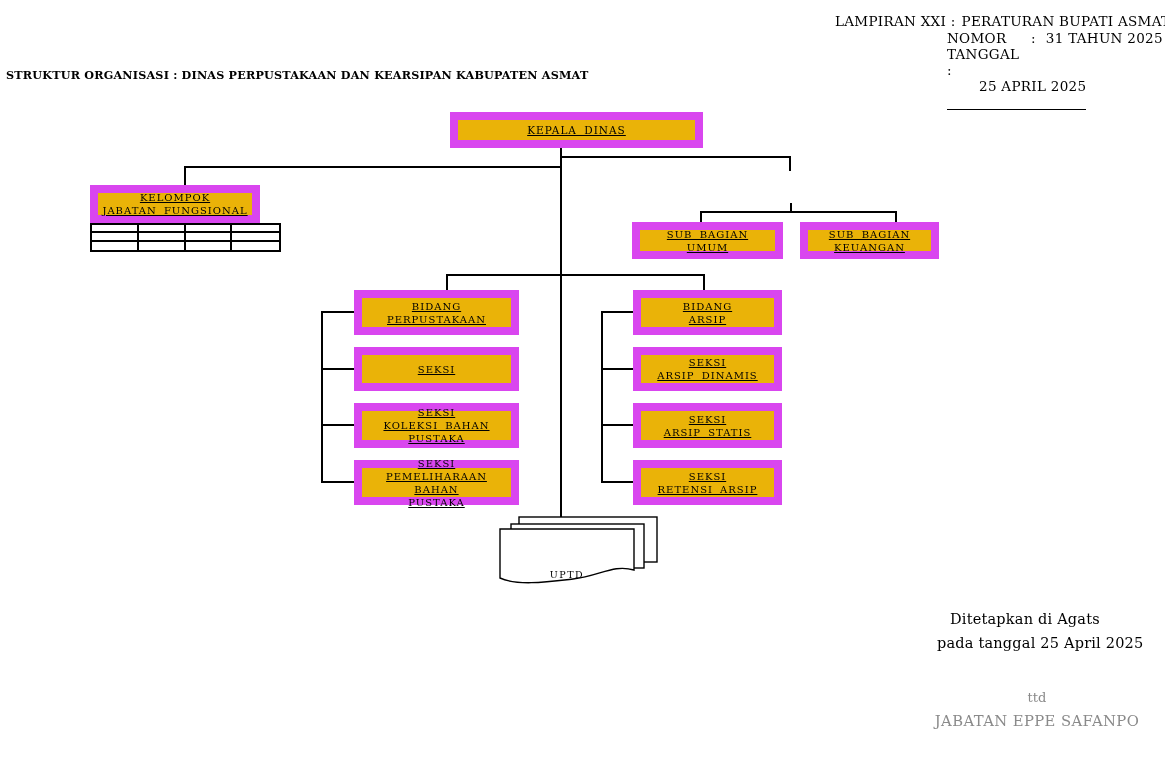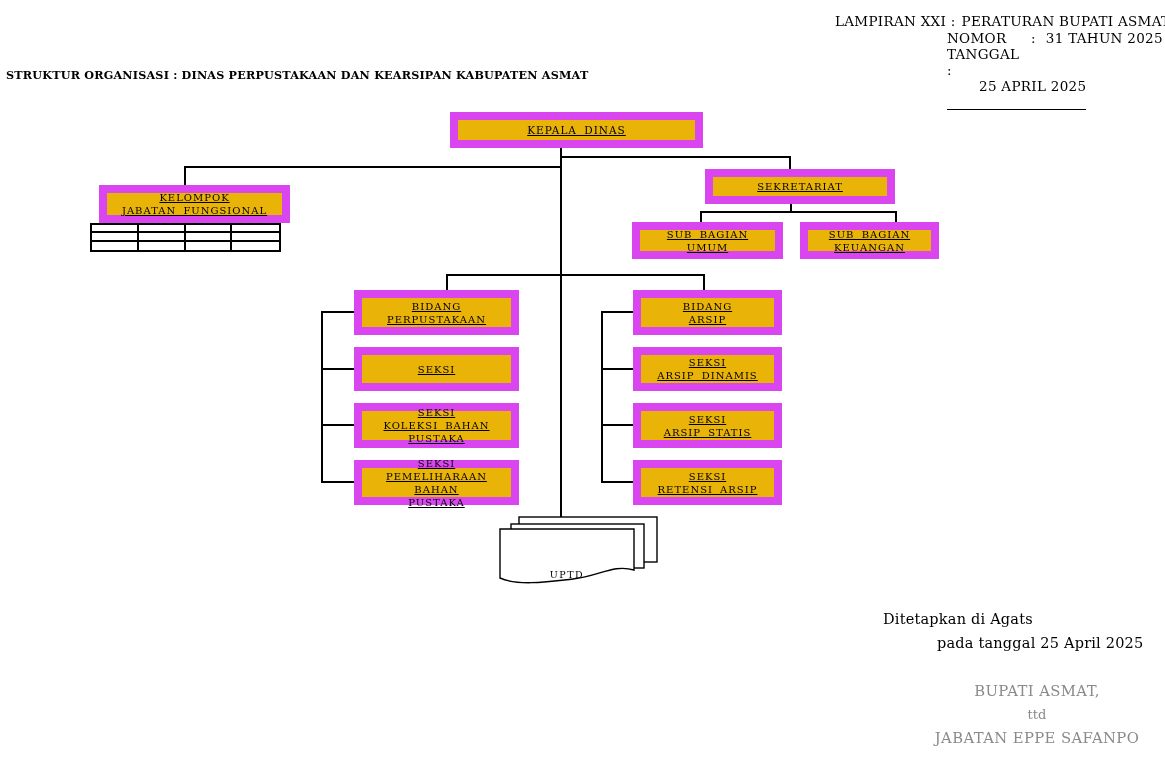--- a/index.html
+++ b/index.html
@@ -102,42 +102,39 @@
   <div class="line" style="left:601px;top:311px;width:2px;height:172px;"></div>
   <div class="line" style="left:601px;top:311px;width:34px;height:2px;"></div>
   <div class="line" style="left:601px;top:368px;width:34px;height:2px;"></div>
   <div class="line" style="left:601px;top:424px;width:34px;height:2px;"></div>
   <div class="line" style="left:601px;top:481px;width:34px;height:2px;"></div>
 
   <div class="box box-lg" style="left:450px;top:112px;width:253px;height:36px;">
     <div>KEPALA DINAS</div>
   </div>
 
-  <div class="box" style="left:90px;top:185px;width:191px;height:38px;margin-left:9px;">
+  <div class="box" style="left:90px;top:185px;width:170px;height:38px;">
     <div>KELOMPOK</div>
     <div>JABATAN FUNGSIONAL</div>
   </div>
   <div class="kgrid">
     <div></div>
     <div></div>
     <div></div>
     <div></div>
     <div></div>
     <div></div>
     <div></div>
     <div></div>
     <div></div>
     <div></div>
     <div></div>
     <div></div>
   </div>
 
-  <div class="box" style="left:705px;top:169px;width:190px;height:35px;">
-    <div>SEKRETARIAT</div>
-  </div>
 
   <div class="box" style="left:632px;top:222px;width:151px;height:37px;">
     <div>SUB BAGIAN</div>
     <div>UMUM</div>
   </div>
 
   <div class="box" style="left:800px;top:222px;width:139px;height:37px;">
     <div>SUB BAGIAN</div>
     <div>KEUANGAN</div>
   </div>
@@ -182,22 +179,21 @@
     <div>RETENSI ARSIP</div>
   </div>
 
   <svg class="uptd-svg" width="170" height="78" viewBox="0 0 170 78">
     <rect x="24" y="5" width="138" height="45" fill="#ffffff" stroke="#000000" stroke-width="1.4"></rect>
     <rect x="16" y="12" width="133" height="44" fill="#ffffff" stroke="#000000" stroke-width="1.4"></rect>
     <path d="M5,17 L139,17 L139,58 C118,52 105,64 78,67 C52,70 22,74 5,66 Z" fill="#ffffff" stroke="#000000" stroke-width="1.4"></path>
   </svg>
   <div class="uptd-label">UPTD</div>
 
-  <div class="foot-line" style="left:883px;top:611px;">Ditetapkan di Agats</div>
+  <div class="foot-line" style="left:950px;top:611px;">Ditetapkan di Agats</div>
   <div class="foot-line" style="left:937px;top:635px;">pada tanggal 25 April 2025</div>
 
   <div class="sig" style="color:#8a8a8a;">
-    <div class="sig-name">BUPATI ASMAT,</div>
     <div class="sig-ttd">ttd</div>
     <div class="sig-name">JABATAN EPPE SAFANPO</div>
   </div>
 
 </div>
 
 </body></html>

